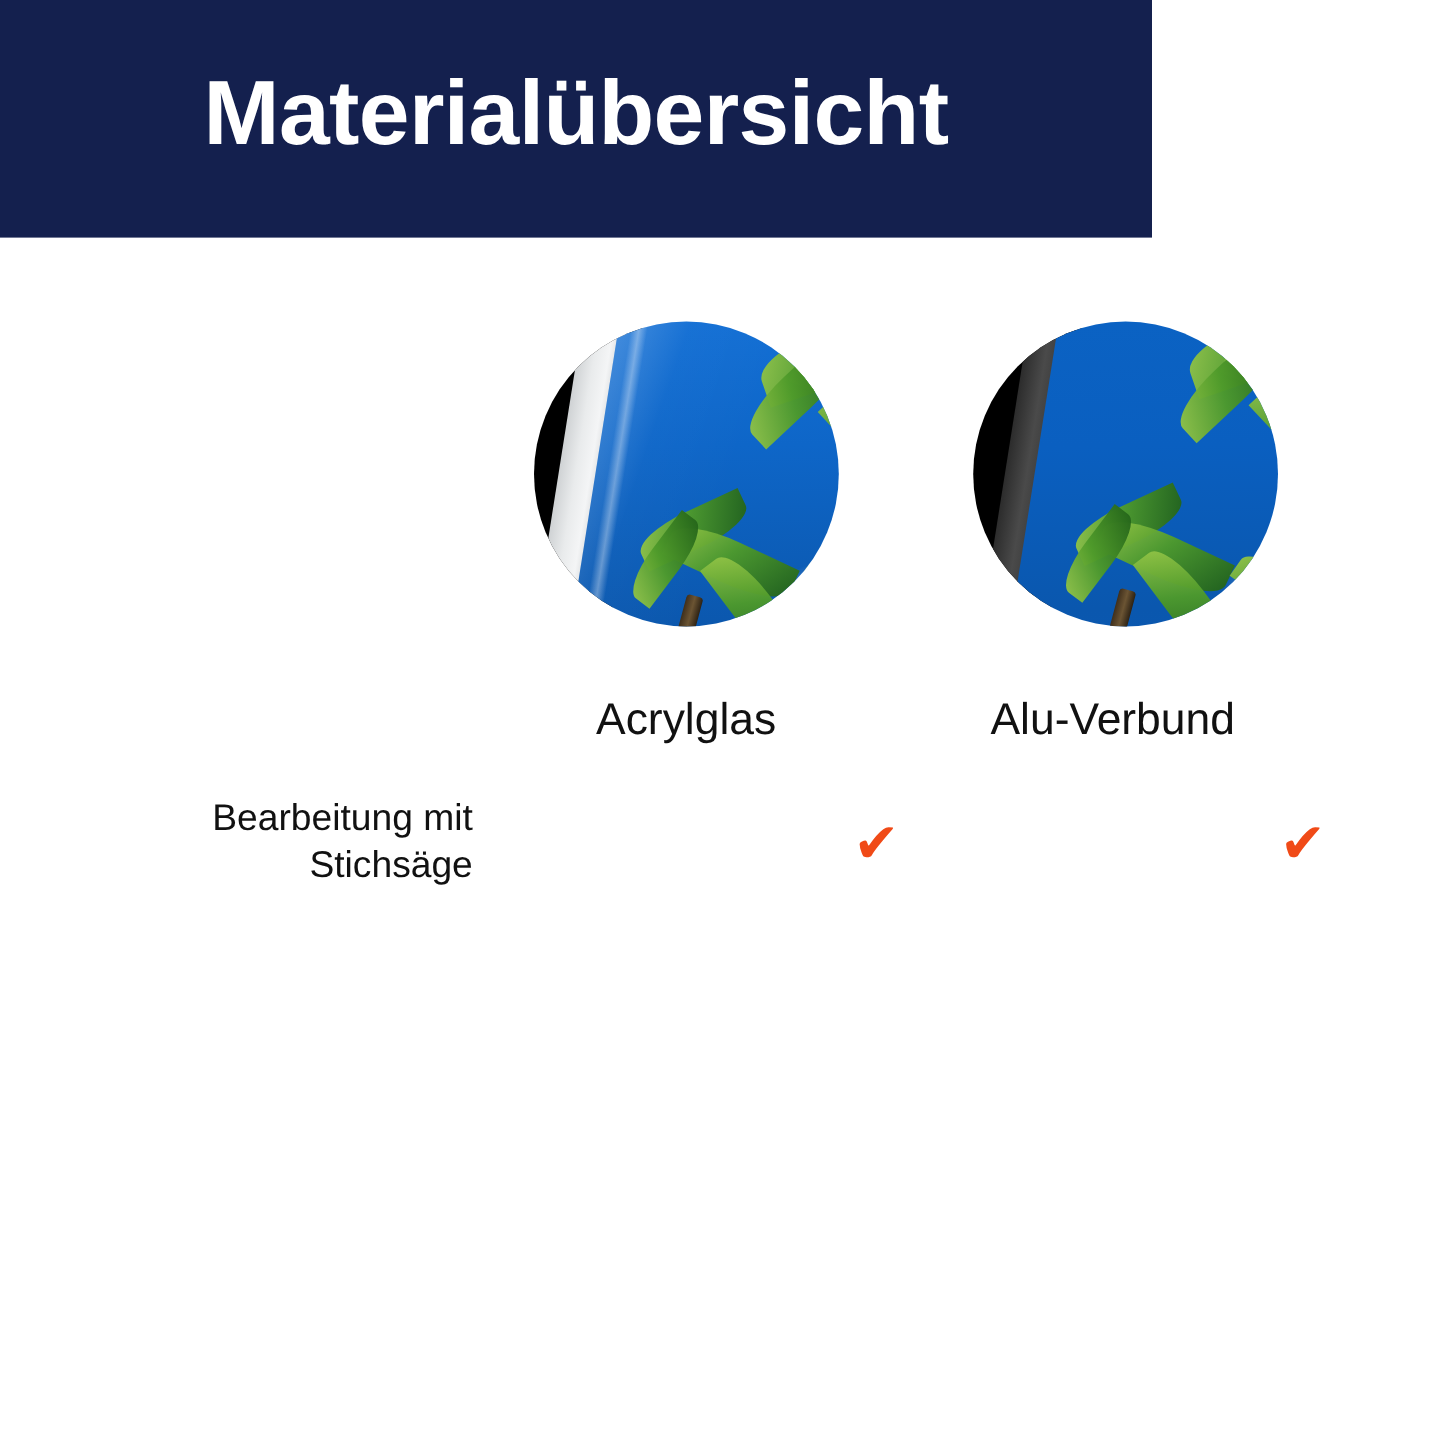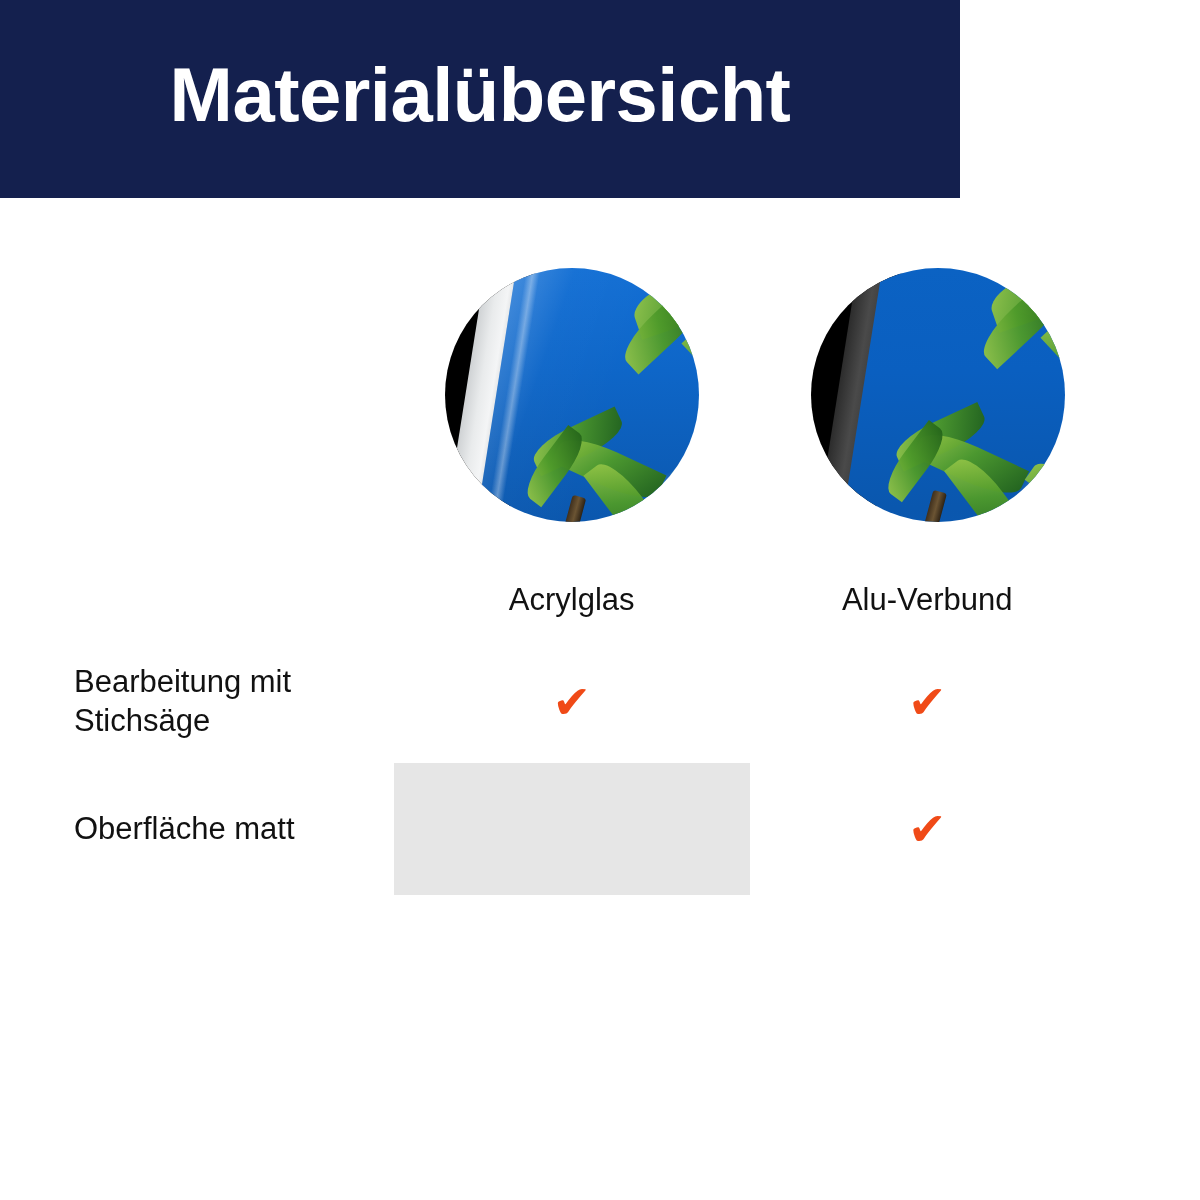--- a/index.html
+++ b/index.html
@@ -159,21 +159,21 @@
     padding: 0;
     margin: 0;
     vertical-align: middle;
     border: 0;
   }
 
   
   .hdr-cell {
     height: 80px;
     text-align: center;
-    font-size: 31px;
+    font-size: 37px;
     font-weight: normal;
     color: #111111;
     border-left: 4px solid #000000;
   }
   .hdr-blank {
     height: 80px;
     border: 0;
   }
 
   .row-label {
@@ -183,21 +183,21 @@
     padding-left: 18px;
     line-height: 1.25;
     border-top: 5px solid #000000;
   }
   .val-cell {
     text-align: center;
     border-top: 5px solid #000000;
     border-left: 4px solid #000000;
     position: relative;
   }
-  .r1 td { height: 123px; }
+  .r1 td { height: 123px; text-align: right; }
   .r2 td { height: 132px; }
   .r3 td { height: 110px; }
 
   .cell-shaded { background: #e6e6e6; }
 
   .check {
     display: inline-block;
     width: 44px;
     height: 44px;
     line-height: 44px;
@@ -280,26 +280,17 @@
       <tr class="r1">
         <td class="row-label">Bearbeitung mit Stichsäge</td>
         <td class="val-cell">
           <span class="check">✔</span>
         </td>
         <td class="val-cell">
           <span class="check">✔</span>
         </td>
       </tr>
 
-      <tr class="r2">
-        <td class="row-label">Oberfläche matt</td>
-        <td class="val-cell cell-shaded">
-          <span class="check-empty"></span>
-        </td>
-        <td class="val-cell">
-          <span class="check">✔</span>
-        </td>
-      </tr>
 
 
     </tbody>
   </table>
 </div>
 
 </body></html>

